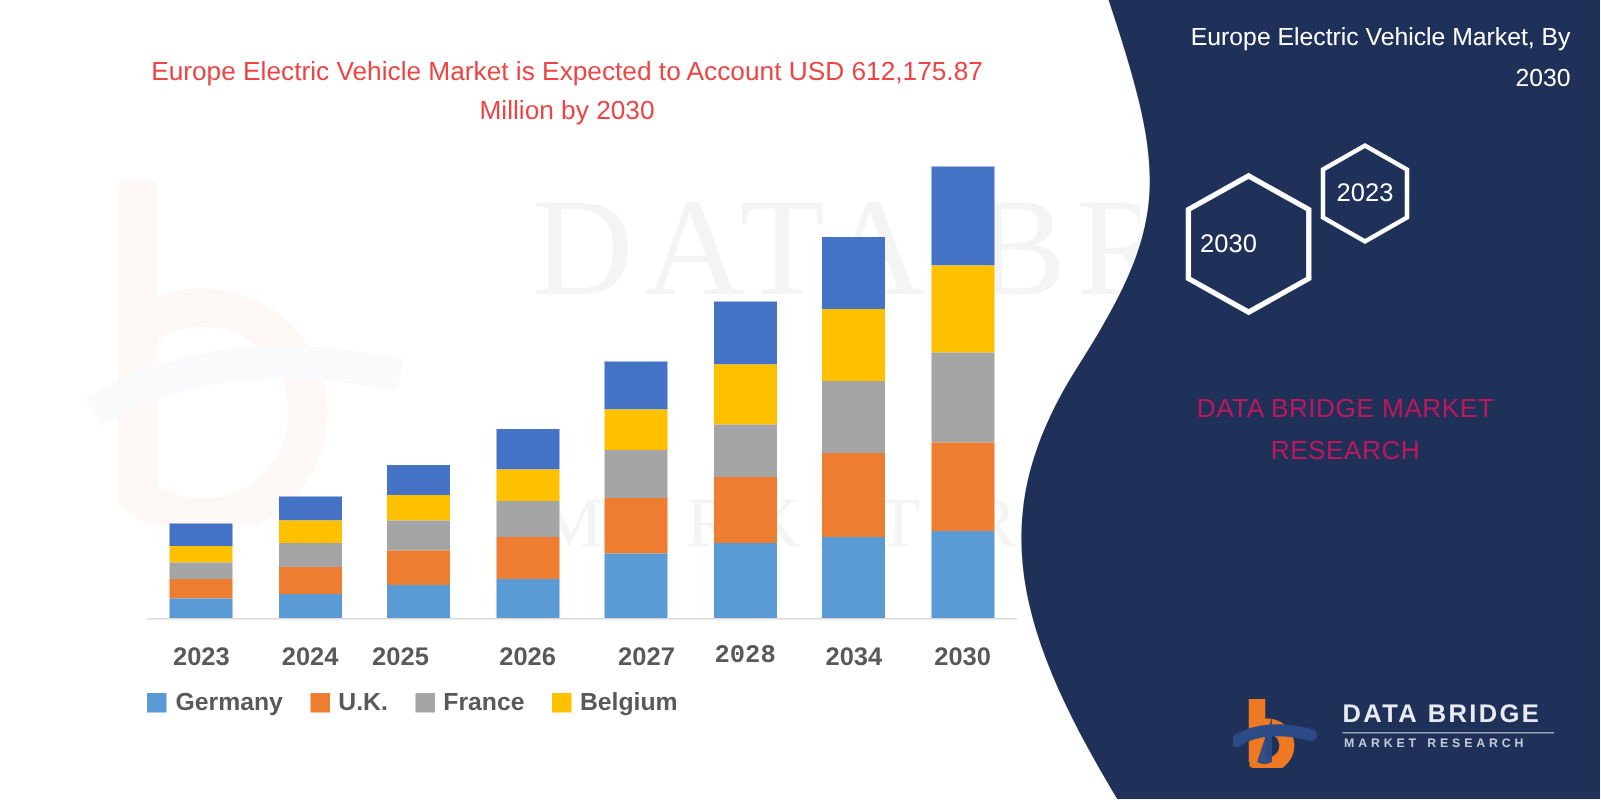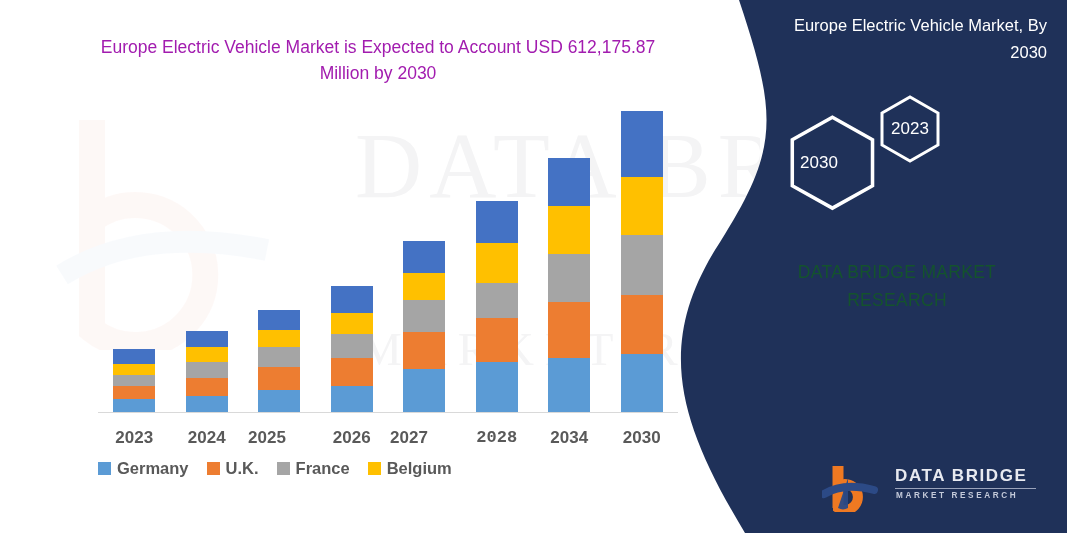--- a/index.html
+++ b/index.html
@@ -52,21 +52,21 @@
     opacity: 0.5;
   }
 
   #chart-title {
     position: absolute;
     left: 78px; top: 34px;
     width: 600px;
     text-align: center;
     font-size: 17.5px;
     line-height: 26px;
-    color: #a21caf;
+    color: #ef4444;
     font-weight: 400;
   }
 
   
   #plot-area {
     position: absolute;
     left: 98px; top: 100px;
     width: 580px; height: 313px;
   }
   #baseline {
@@ -171,21 +171,21 @@
     font-weight: 400;
     text-align: center;
   }
   #brand-name {
     position: absolute;
     left: 95px; top: 258px;
     width: 270px;
     text-align: center;
     font-size: 17.5px;
     line-height: 28px;
-    color: #14532d;
+    color: #be185d;
     letter-spacing: 0.3px;
   }
   #logo-block {
     position: absolute;
     left: 155px; top: 462px;
     width: 220px; height: 52px;
   }
   #logo-text-top {
     position: absolute;
     left: 73px; top: 4px;
@@ -287,21 +287,21 @@
           <div class="seg" style="background: rgb(255, 192, 0); height: 58.2075px;"></div>
           <div class="seg" style="background: rgb(68, 114, 196); height: 65.7638px;"></div>
         </div>
       </div>
 
     <div id="x-axis">
         <div class="x-label" style="left: 0.25px;">2023</div>
         <div class="x-label" style="left: 72.75px;">2024</div>
         <div class="x-label" style="left: 133px;">2025</div>
         <div class="x-label" style="left: 217.75px;">2026</div>
-        <div class="x-label" style="left: 275px;">2027</div>
+        <div class="x-label" style="left: 297px;">2027</div>
         <div class="x-label" style="left: 362.75px; font-family: Liberation Mono, monospace;">2028</div>
         <div class="x-label" style="left: 435.25px;">2034</div>
         <div class="x-label" style="left: 507.75px;">2030</div>
       </div>
 
     <div id="legend">
         <div class="legend-item">
           <span class="legend-swatch" style="background: rgb(91, 155, 213);"></span>
           <span class="legend-label">Germany</span>
         </div>

